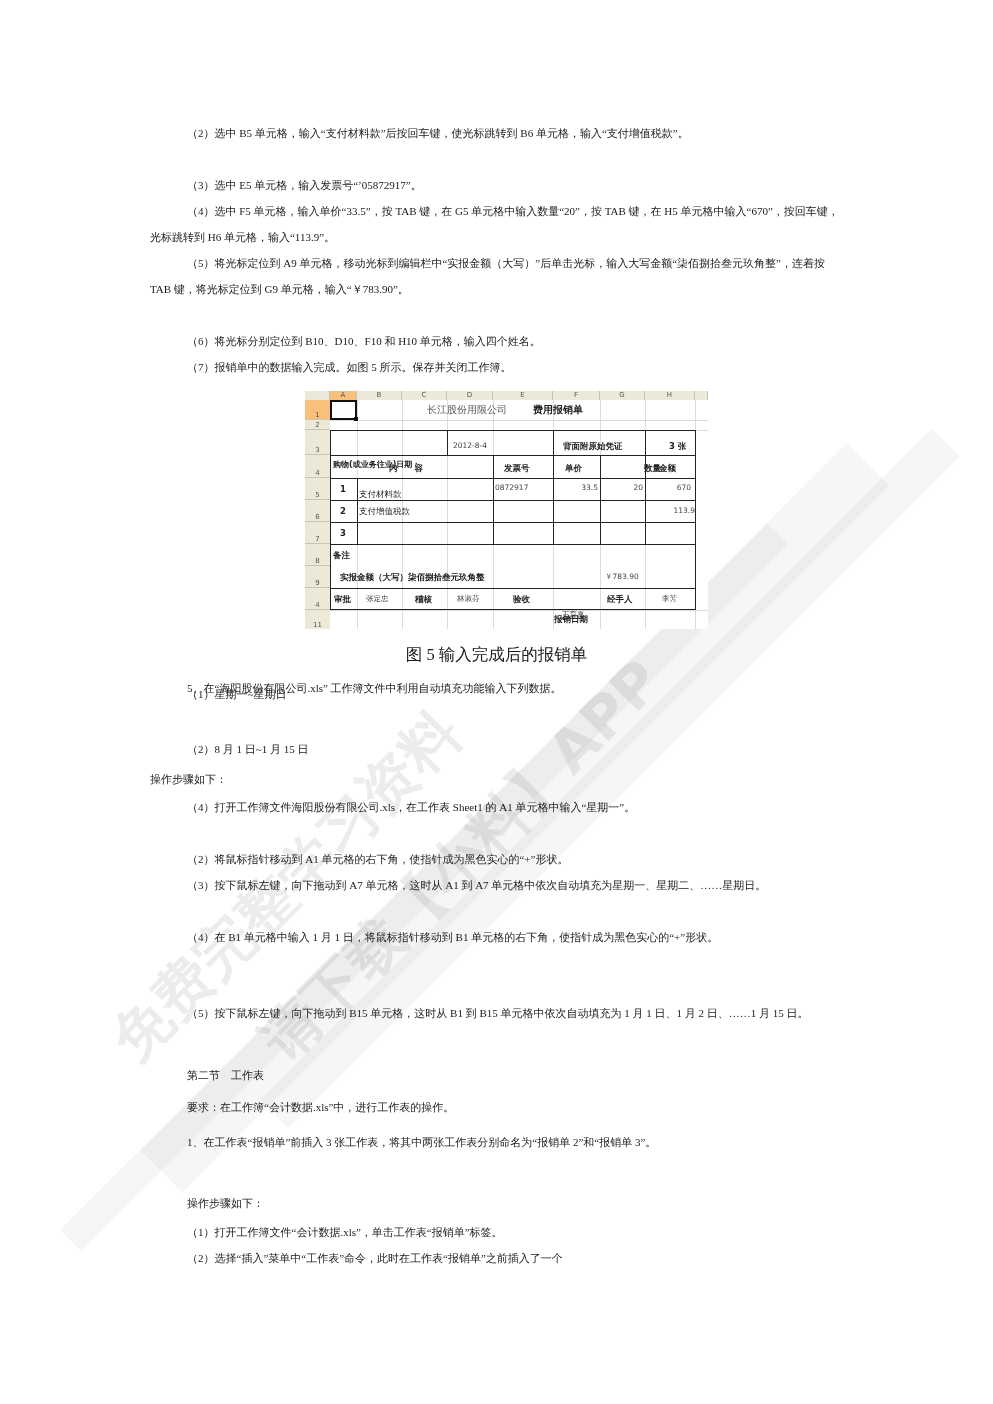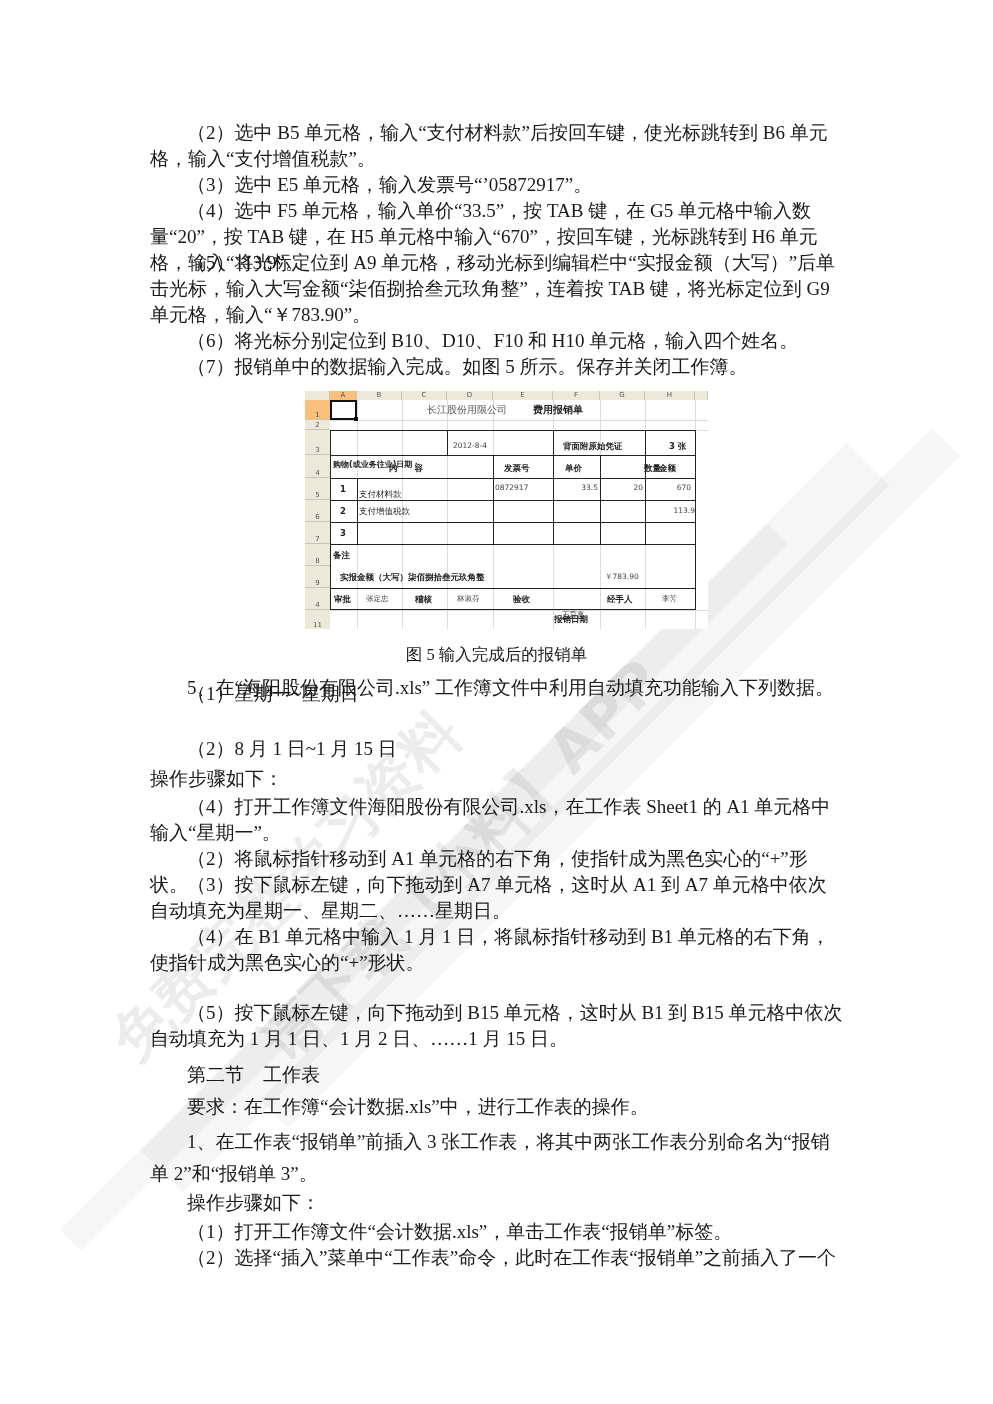--- a/index.html
+++ b/index.html
@@ -3,21 +3,21 @@
 <meta charset="utf-8">
 <style>
   html, body { margin:0; padding:0; background:#ffffff; }
   body { width:993px; height:1404px; position:relative; overflow:hidden;
          font-family:"Liberation Serif","DejaVu Serif",serif; color:#1a1a1a; }
   .watermark { position:absolute; pointer-events:none; color:#000; opacity:0.07;
                font-family:"DejaVu Sans",sans-serif; font-weight:bold; white-space:nowrap;
                transform-origin:left bottom; }
   .stripe { position:absolute; background:#000; opacity:0.035; pointer-events:none;
             transform-origin:left top; }
-  .p { position:absolute; left:150px; width:695px; font-size:19px; line-height:26px; }
+  .p { position:absolute; left:150px; width:695px; font-size:11px; line-height:26px; }
   .ind { text-indent:37px; }
   .caption { position:absolute; left:0; width:993px; text-align:center; font-size:16.5px; }
 
   
   .sheet { position:absolute; left:305px; top:391px; width:403px; height:238px;
            background:#fff; overflow:hidden; font-family:"DejaVu Sans",sans-serif; }
   .sheet .colhdr { position:absolute; top:0; height:9px; background:#ece9d8;
                    border-right:1px solid #c8c5b5; font-size:7px; line-height:9px;
                    text-align:center; color:#555; box-sizing:border-box; }
   .sheet .colhdr.sel { background:#f8c07a; }

